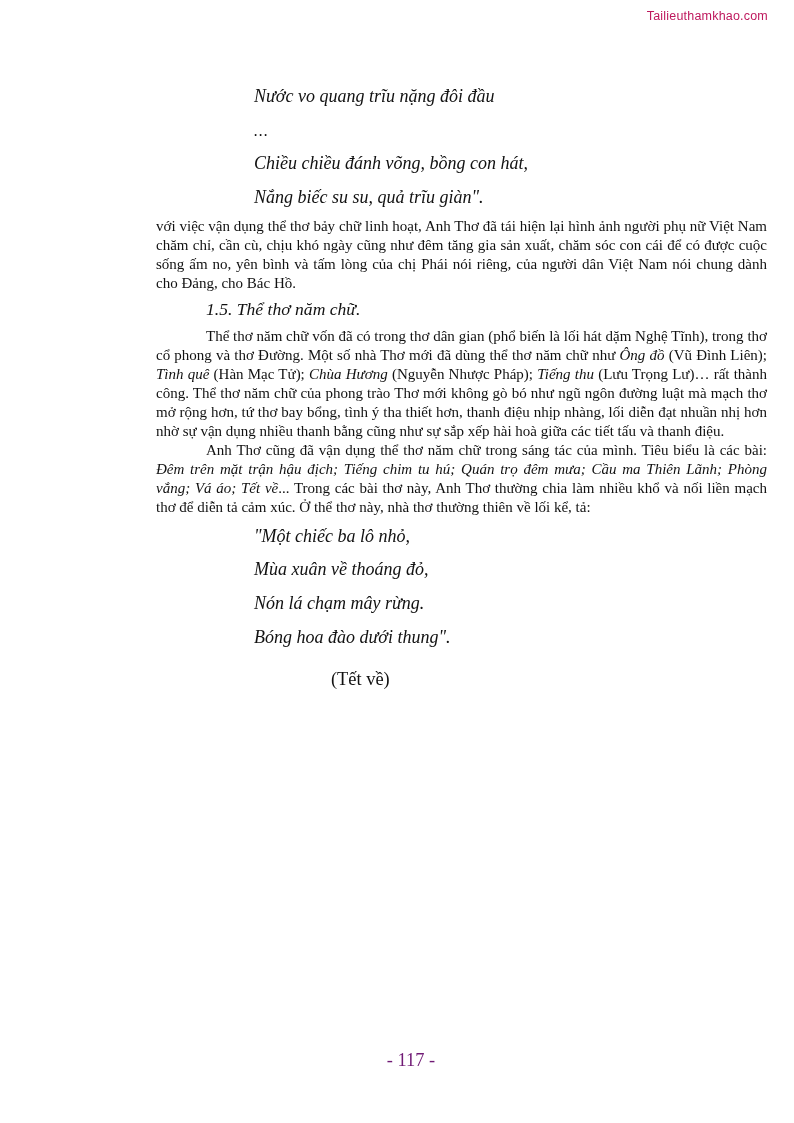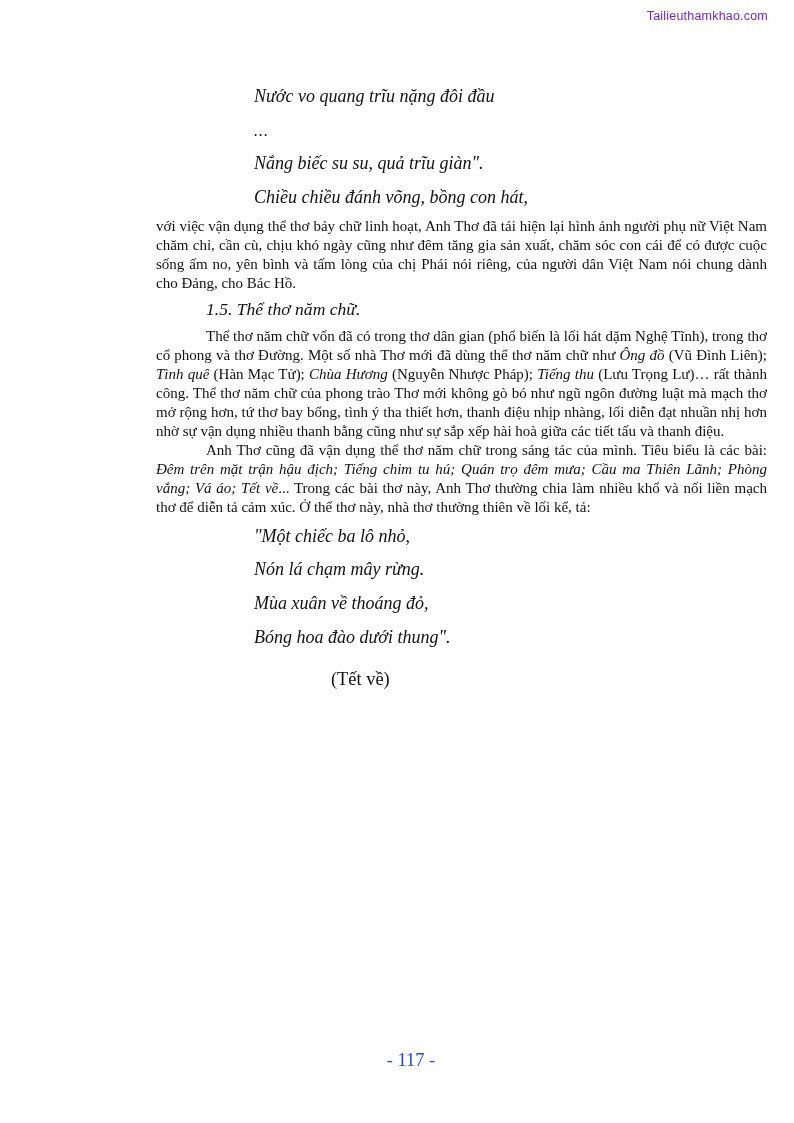--- a/index.html
+++ b/index.html
@@ -21,21 +21,21 @@
     inset: 0;
     background: #ffffff;
   }
 
   .watermark {
     position: absolute;
     top: 9px;
     right: 26px;
     font-family: "Liberation Sans", sans-serif;
     font-size: 12.5px;
-    color: #6d28d9;
+    color: #be185d;
     letter-spacing: 0.2px;
     white-space: nowrap;
   }
 
   .content {
     position: absolute;
     left: 112px;
     top: 80px;
     width: 611px;
     margin-left: 44px;
@@ -93,56 +93,56 @@
   .spacer-sm { height: 9px; }
   .spacer-xs { height: 3px; }
 
   .page-number {
     position: absolute;
     left: 0;
     right: 0;
     top: 1050px;
     text-align: center;
     font-size: 18.4px;
-    color: #1d4ed8;
+    color: #701a75;
     padding-left: 28px;
   }
 </style>
 </head>
 <body>
 
 <div class="page">
 
   <div class="watermark">Tailieuthamkhao.com</div>
 
   <div class="content">
 
     <div class="verse">
       <div class="line">Nước vo quang trĩu nặng đôi đầu</div>
       <div class="line ellipsis">...</div>
+      <div class="line">Chiều chiều đánh võng, bồng con hát,</div>
       <div class="line">Nắng biếc su su, quả trĩu giàn".</div>
-      <div class="line">Chiều chiều đánh võng, bồng con hát,</div>
     </div>
 
     <div class="spacer-xs"></div>
 
     <p class="para noindent">với việc vận dụng thể thơ bảy chữ linh hoạt, Anh Thơ đã tái hiện lại hình ảnh người phụ nữ Việt Nam chăm chỉ, cần cù, chịu khó ngày cũng như đêm tăng gia sản xuất, chăm sóc con cái để có được cuộc sống ấm no, yên bình và tấm lòng của chị Phái nói riêng, của người dân Việt Nam nói chung dành cho Đảng, cho Bác Hồ.</p>
 
     <p class="heading">1.5. Thể thơ năm chữ.</p>
 
     <p class="para"><span>Thể thơ năm chữ vốn đã có trong thơ dân gian (phổ biến là lối hát dặm Nghệ Tĩnh), trong thơ cổ phong và thơ Đường. Một số nhà Thơ mới đã dùng thể thơ năm chữ như </span><i>Ông đồ</i><span> (Vũ Đình Liên); </span><i>Tình quê</i><span> (Hàn Mạc Tử); </span><i>Chùa Hương</i><span> (Nguyễn Nhược Pháp); </span><i>Tiếng thu</i><span> (Lưu Trọng Lư)… rất thành công. Thể thơ năm chữ của phong trào Thơ mới không gò bó như ngũ ngôn đường luật mà mạch thơ mở rộng hơn, tứ thơ bay bổng, tình ý tha thiết hơn, thanh điệu nhịp nhàng, lối diễn đạt nhuần nhị hơn nhờ sự vận dụng nhiều thanh bằng cũng như sự sắp xếp hài hoà giữa các tiết tấu và thanh điệu.</span></p>
 
     <p class="para"><span>Anh Thơ cũng đã vận dụng thể thơ năm chữ trong sáng tác của mình. Tiêu biểu là các bài: </span><i>Đêm trên mặt trận hậu địch; Tiếng chim tu hú; Quán trọ đêm mưa; Cầu ma Thiên Lãnh; Phòng vắng; Vá áo; Tết về</i><span>... Trong các bài thơ này, Anh Thơ thường chia làm nhiều khổ và nối liền mạch thơ để diễn tả cảm xúc. Ở thể thơ này, nhà thơ thường thiên về lối kể, tả:</span></p>
 
     <div class="spacer-xs"></div>
 
     <div class="verse">
       <div class="line">"Một chiếc ba lô nhỏ,</div>
+      <div class="line">Mùa xuân về thoáng đỏ,</div>
       <div class="line">Nón lá chạm mây rừng.</div>
-      <div class="line">Mùa xuân về thoáng đỏ,</div>
       <div class="line">Bóng hoa đào dưới thung".</div>
     </div>
 
     <div class="spacer-sm"></div>
 
     <p class="attribution">(Tết về)</p>
 
   </div>
 
   <div class="page-number">- 117 -</div>

